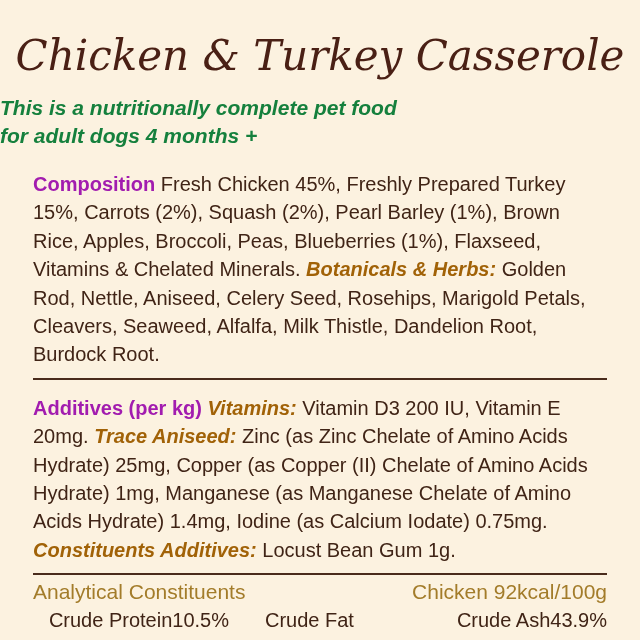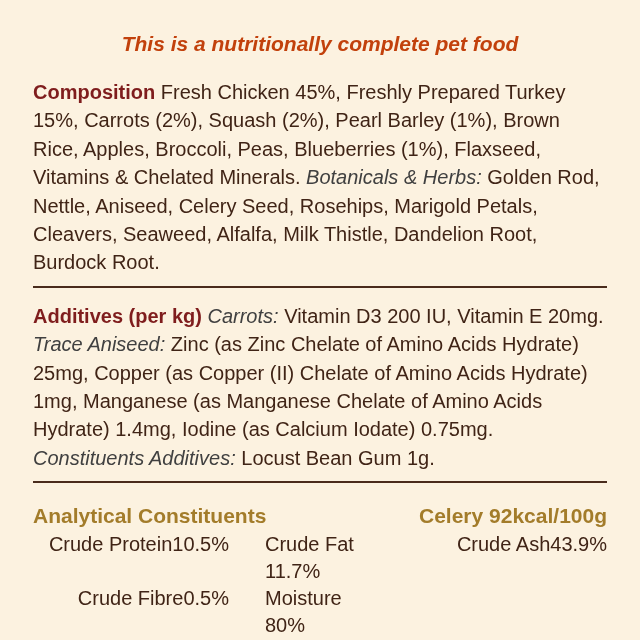--- a/index.html
+++ b/index.html
@@ -28,60 +28,59 @@
     font-family: "DejaVu Serif", serif;
     font-style: italic;
     font-weight: normal;
     font-size: 42px;
     line-height: 64px;
     color: #4a2015;
     letter-spacing: 0px;
   }
   .subtitle {
     margin: 6px 0 0 0;
-    text-align: center;
     font-size: 21px;
     line-height: 28px;
     font-weight: bold;
     font-style: italic;
-    color: #c2410c;
+    color: #15803d;
   }
   .para {
     margin: 0 33px;
     width: 574px;
     font-size: 20px;
     line-height: 28.4px;
     color: #402416;
     letter-spacing: 0px;
   }
   .para.composition { margin-top: 20px; }
   .para.additives   { margin-top: 14px; }
   .gold-b {
-    color: #7f1d1d;
+    color: #a21caf;
     font-weight: bold;
   }
   .gold-bi {
-    color: #404040;
-    font-weight: normal;
+    color: #a16207;
+    font-weight: bold;
     font-style: italic;
   }
   .divider {
     height: 2px;
     background: #4a2c1c;
     margin: 9px 33px 0 33px;
     border: none;
   }
   .anal-header {
-    margin: 20px 33px 0 33px;
+    margin: 4px 33px 0 33px;
     display: flex;
     justify-content: space-between;
     align-items: baseline;
     font-size: 21px;
     line-height: 26px;
-    font-weight: bold;
+    font-weight: normal;
     color: #a37c2a;
     text-align: center;
   }
   .anal-table {
     margin: 2px 33px 0 33px;
     font-size: 20px;
     line-height: 27px;
   }
   .anal-row {
     display: flex;
@@ -93,49 +92,51 @@
   }
   .anal-cell.c1 { width: 196px; }
   .anal-cell.c2 { width: 152px; flex-direction: column; }
   .anal-cell.c3 { width: 154px; }
 </style>
 </head>
 <body>
 
 <div class="label">
 
+  <h1 class="title">Chicken &amp; Turkey Casserole</h1>
 
   <p class="subtitle">
     <span>This is a nutritionally complete pet food</span><br>
+    <span>for adult dogs 4 months +</span>
   </p>
 
   <p class="para composition">
     <span class="gold-b">Composition</span>
     <span>Fresh Chicken 45%, Freshly Prepared Turkey 15%, Carrots (2%), Squash (2%), Pearl Barley (1%), Brown Rice, Apples, Broccoli, Peas, Blueberries (1%), Flaxseed, Vitamins &amp; Chelated Minerals.</span>
     <span class="gold-bi">Botanicals &amp; Herbs:</span>
     <span>Golden Rod, Nettle, Aniseed, Celery Seed, Rosehips, Marigold Petals, Cleavers, Seaweed, Alfalfa, Milk Thistle, Dandelion Root, Burdock Root.</span>
   </p>
 
   <div class="divider"></div>
 
   <p class="para additives">
     <span class="gold-b">Additives (per kg)</span>
-    <span class="gold-bi">Carrots:</span>
+    <span class="gold-bi">Vitamins:</span>
     <span>Vitamin D3 200 IU, Vitamin E 20mg.</span>
     <span class="gold-bi">Trace Aniseed:</span>
     <span>Zinc (as Zinc Chelate of Amino Acids Hydrate) 25mg, Copper (as Copper (II) Chelate of Amino Acids Hydrate) 1mg, Manganese (as Manganese Chelate of Amino Acids Hydrate) 1.4mg, Iodine (as Calcium Iodate) 0.75mg.</span>
     <span class="gold-bi">Constituents Additives:</span>
     <span>Locust Bean Gum 1g.</span>
   </p>
 
   <div class="divider"></div>
 
   <div class="anal-header">
     <span>Analytical Constituents</span>
-    <span>Celery 92kcal/100g</span>
+    <span>Chicken 92kcal/100g</span>
   </div>
 
   <div class="anal-table">
     <div class="anal-row">
       <div class="anal-cell c1">
         <span>Crude Protein</span>
         <span>10.5%</span>
       </div>
       <div class="anal-cell c2">
         <span>Crude Fat</span>

